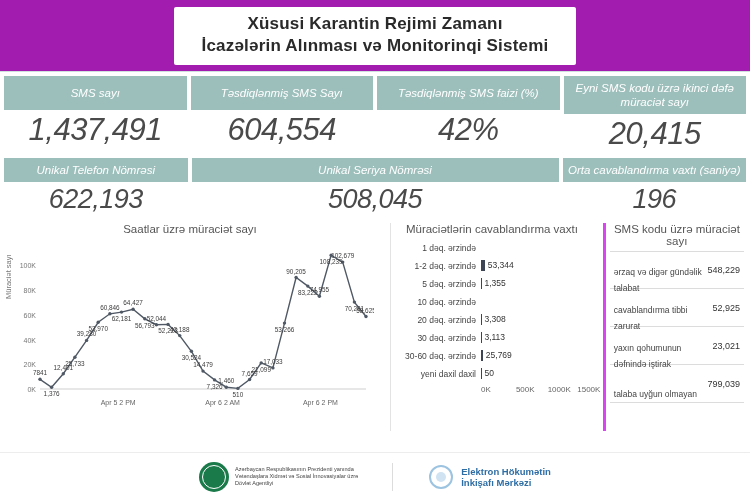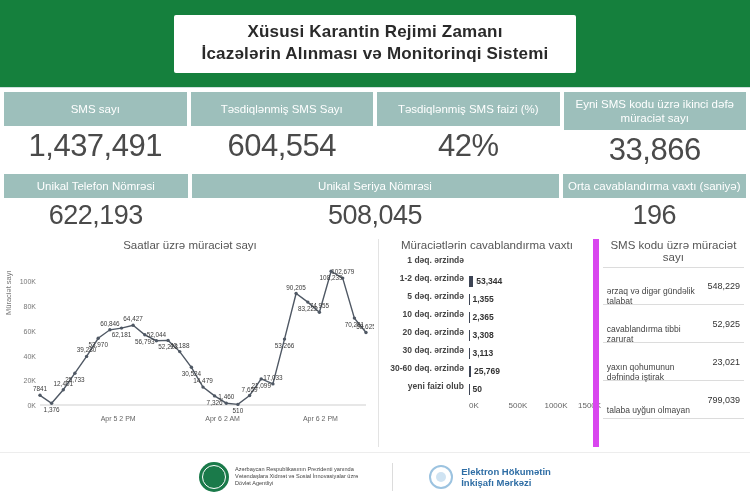--- a/index.html
+++ b/index.html
@@ -6,22 +6,22 @@
   html, body { margin:0; padding:0; }
   body {
     width: 750px; height: 500px;
     background: #ffffff;
     font-family: "Liberation Sans", sans-serif;
     color: #3b3b3b;
     overflow: hidden;
     position: relative;
   }
   .header {
-    height: 88px;
-    background: #15803d;
+    height: 72px;
+    background: #a21caf;
     display: flex;
     align-items: center;
     justify-content: center;
     flex-direction: column;
     border-bottom: 1px solid #cfe0de;
   }
   .header .title-box {
     background: #ffffff;
     padding: 6px 28px 8px 28px;
     border-radius: 2px;
@@ -30,21 +30,21 @@
   .header .line {
     font-size: 17px;
     font-weight: bold;
     color: #2a2a2a;
     line-height: 22px;
     letter-spacing: .2px;
   }
 
   
   .kpi-band { padding: 4px 4px 0 4px; }
-  .kpi-row { display: flex; gap: 4px; }
+  .kpi-row { display: flex; gap: 4px; font-style: italic; }
   .kpi {
     flex: 1;
     text-align: center;
   }
   .kpi .cap {
     background: #9dbfbb;
     color: #ffffff;
     font-size: 11.5px;
     padding: 5px 4px;
     line-height: 14px;
@@ -59,41 +59,41 @@
     color: #4a4a4a;
     padding: 2px 0 4px 0;
     letter-spacing: -.5px;
   }
   .kpi .val.small { font-size: 27px; }
   .kpi-row.second { margin-top: 2px; }
 
   
   .panels {
     display: flex;
-    gap: 4px;
+    gap: 16px;
     padding: 4px 6px 0 6px;
     height: 212px;
   }
   .panel { position: relative; }
   .panel-title {
     text-align: center;
     font-size: 11.5px;
     color: #555;
     margin-bottom: 4px;
   }
   .p1 { width: 368px; }
   .p2 { width: 212px; border-left: 1px solid #e3e3e3; padding-left: 6px;}
-  .p3 { width: 152px; border-left: 6px solid #d946ef; padding-left: 4px;}
+  .p3 { width: 152px; border-left: 3px solid #d946ef; padding-left: 4px;}
 
   .linechart { position: relative; width: 100%; height: 178px; }
   .linechart svg { display:block; }
 
   
   .hbar-wrap { position: relative; height: 176px; }
-  .hbar-row { display: flex; align-items: flex-start; height: 18px; font-weight: bold; }
+  .hbar-row { display: flex; align-items: center; height: 18px; }
   .hbar-label {
     width: 84px; text-align: right; padding-right: 5px;
     font-size: 8.5px; color: #444; line-height: 10px;
   }
   .hbar-track { flex:1; position: relative; height: 18px; }
   .hbar-fill {
     position: absolute; left:0; top: 3px; height: 11px;
     background: #3d4454;
   }
   .hbar-val {
@@ -103,21 +103,21 @@
   .hbar-axis { display:flex; margin-left: 84px; margin-top: 2px; position: relative; height: 12px; }
   .hbar-axis span { position:absolute; font-size: 8px; color:#666; }
 
   
   .rt-row {
     display: flex; align-items: center; justify-content: space-between;
     border-bottom: 1px solid #dcdcdc;
     height: 38px; padding: 0 4px;
   }
   .rt-row:first-child { border-top: 1px solid #dcdcdc; }
-  .rt-name { font-size: 8.5px; color: #444; line-height: 10px; max-width: 96px; margin-top: 20px; }
+  .rt-name { font-size: 8.5px; color: #444; line-height: 16px; max-width: 96px; margin-top: 20px; }
   .rt-val { font-size: 9px; color: #333; }
 
   
   .footer {
     position: absolute; left:0; right:0; bottom: 0;
     height: 48px;
     display:flex; align-items:center; justify-content:center; gap: 34px;
     border-top: 1px solid #ededed;
     background:#fff;
   }
@@ -161,21 +161,21 @@
     <div class="kpi">
       <div class="cap two">Təsdiqlənmiş SMS Sayı</div>
       <div class="val">604,554</div>
     </div>
     <div class="kpi">
       <div class="cap two">Təsdiqlənmiş SMS faizi (%)</div>
       <div class="val">42%</div>
     </div>
     <div class="kpi">
       <div class="cap two">Eyni SMS kodu üzrə ikinci dəfə müraciət sayı</div>
-      <div class="val">33,866</div>
+      <div class="val">20,415</div>
     </div>
   </div>
   <div class="kpi-row second">
     <div class="kpi">
       <div class="cap">Unikal Telefon Nömrəsi</div>
       <div class="val small">622,193</div>
     </div>
     <div class="kpi" style="flex:2">
       <div class="cap">Unikal Seriya Nömrəsi</div>
       <div class="val small">508,045</div>
@@ -283,24 +283,20 @@
     </div>
           <div class="hbar-row">
       <div class="hbar-label">5 dəq. ərzində</div>
       <div class="hbar-track">
         <div class="hbar-fill" style="width:0.4%"></div>
         <div class="hbar-val" style="left:calc(0.4% + 3px)">1,355</div>
       </div>
     </div>
           <div class="hbar-row">
       <div class="hbar-label">10 dəq. ərzində</div>
-      <div class="hbar-track">
-        <div class="hbar-fill" style="width:0.4%"></div>
-        <div class="hbar-val" style="left:calc(0.4% + 3px)">2,365</div>
-      </div>
     </div>
           <div class="hbar-row">
       <div class="hbar-label">20 dəq. ərzində</div>
       <div class="hbar-track">
         <div class="hbar-fill" style="width:0.4%"></div>
         <div class="hbar-val" style="left:calc(0.4% + 3px)">3,308</div>
       </div>
     </div>
           <div class="hbar-row">
       <div class="hbar-label">30 dəq. ərzində</div>
@@ -310,21 +306,21 @@
       </div>
     </div>
           <div class="hbar-row">
       <div class="hbar-label">30-60 dəq. ərzində</div>
       <div class="hbar-track">
         <div class="hbar-fill" style="width:1.7179333333333335%"></div>
         <div class="hbar-val" style="left:calc(1.7179333333333335% + 3px)">25,769</div>
       </div>
     </div>
           <div class="hbar-row">
-      <div class="hbar-label">yeni faizi olub</div>
+      <div class="hbar-label">yeni daxil daxil</div>
       <div class="hbar-track">
         <div class="hbar-fill" style="width:0.4%"></div>
         <div class="hbar-val" style="left:calc(0.4% + 3px)">50</div>
       </div>
     </div>
         </div>
       <div class="hbar-axis">
         <span style="left:0">0K</span>
         <span style="left:33%">500K</span>
         <span style="left:63%">1000K</span>

